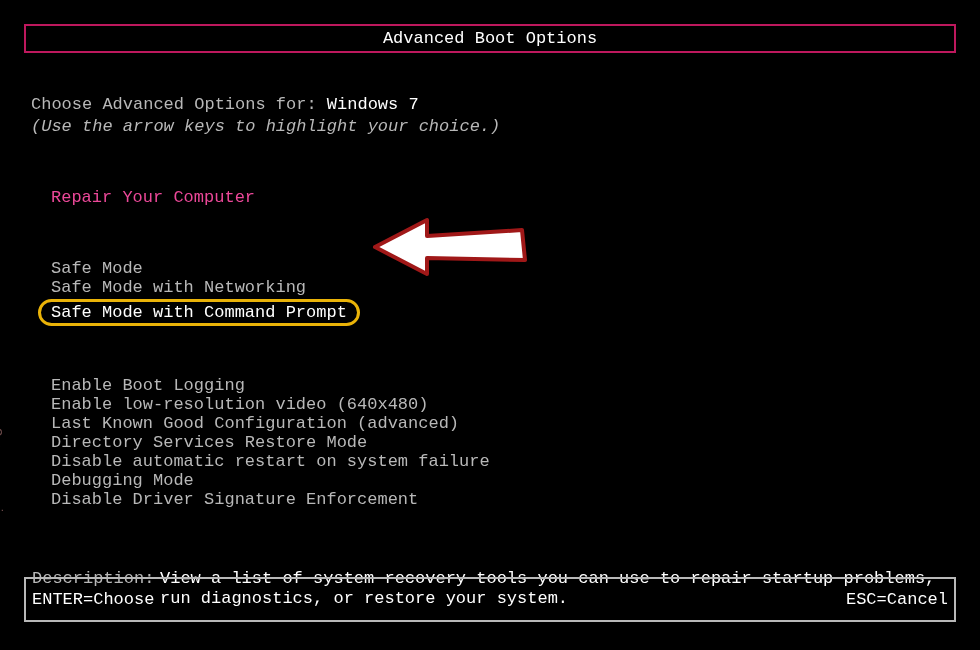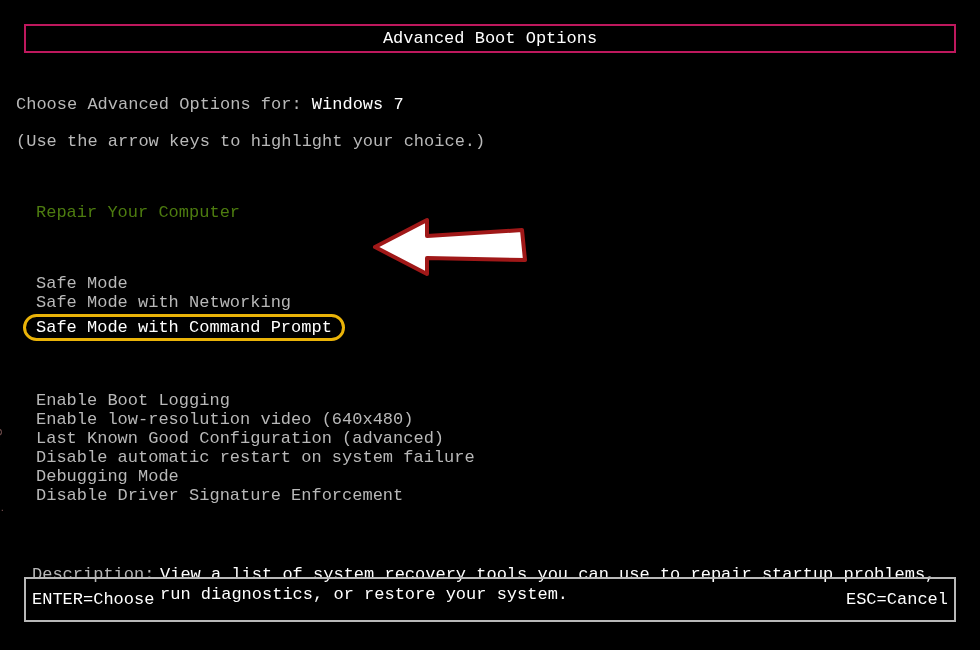--- a/index.html
+++ b/index.html
@@ -18,30 +18,31 @@
       position: relative;
     }
     .title-box {
       border: 2px solid #be185d;
       margin: 24px 24px 0 24px;
       padding: 3px 0;
       text-align: center;
       color: #fff;
     }
     .content {
-      padding: 0 16px;
+      padding: 0 31px;
     }
     .intro-line1 {
       margin-top: 42px;
     }
     .os-name {
       color: #fff;
     }
     .intro-line2 {
-      margin-top: 18px;
+      margin-top: 3px;
+      font-style: italic;
     }
     .opt-group {
       margin-left: 20px;
     }
     .group-repair {
       margin-top: 52px;
       color: #fff;
     }
     .group-safe {
       margin-top: 52px;
@@ -116,35 +117,36 @@
   <span>Advanced Boot Options</span>
 </div>
 
 <div class="content">
   <div class="intro-line1">
     <span>Choose Advanced Options for: </span><span class="os-name">Windows 7</span>
   </div>
   <div class="intro-line2">(Use the arrow keys to highlight your choice.)</div>
 
   <div class="opt-group group-repair">
-    <div class="opt" style="color:#4d7c0f">Repair Your Computer</div>
+    <div class="opt" style="color:#ec4899">Repair Your Computer</div>
   </div>
 
   <div class="opt-group group-safe">
     <div class="opt">Safe Mode</div>
     <div class="opt">Safe Mode with Networking</div>
     <div class="opt">
       <span class="opt-highlight">Safe Mode with Command Prompt</span>
     </div>
   </div>
 
   <div class="opt-group group-enable">
     <div class="opt">Enable Boot Logging</div>
     <div class="opt">Enable low-resolution video (640x480)</div>
     <div class="opt">Last Known Good Configuration (advanced)</div>
+    <div class="opt">Directory Services Restore Mode</div>
     <div class="opt">Disable automatic restart on system failure</div>
     <div class="opt">Debugging Mode</div>
     <div class="opt">Disable Driver Signature Enforcement</div>
   </div>
 
 </div>
 
 <div class="desc-block">
   <div class="desc-label">Description:</div>
   <div class="desc-text">View a list of system recovery tools you can use to repair startup problems, run diagnostics, or restore your system.</div>

